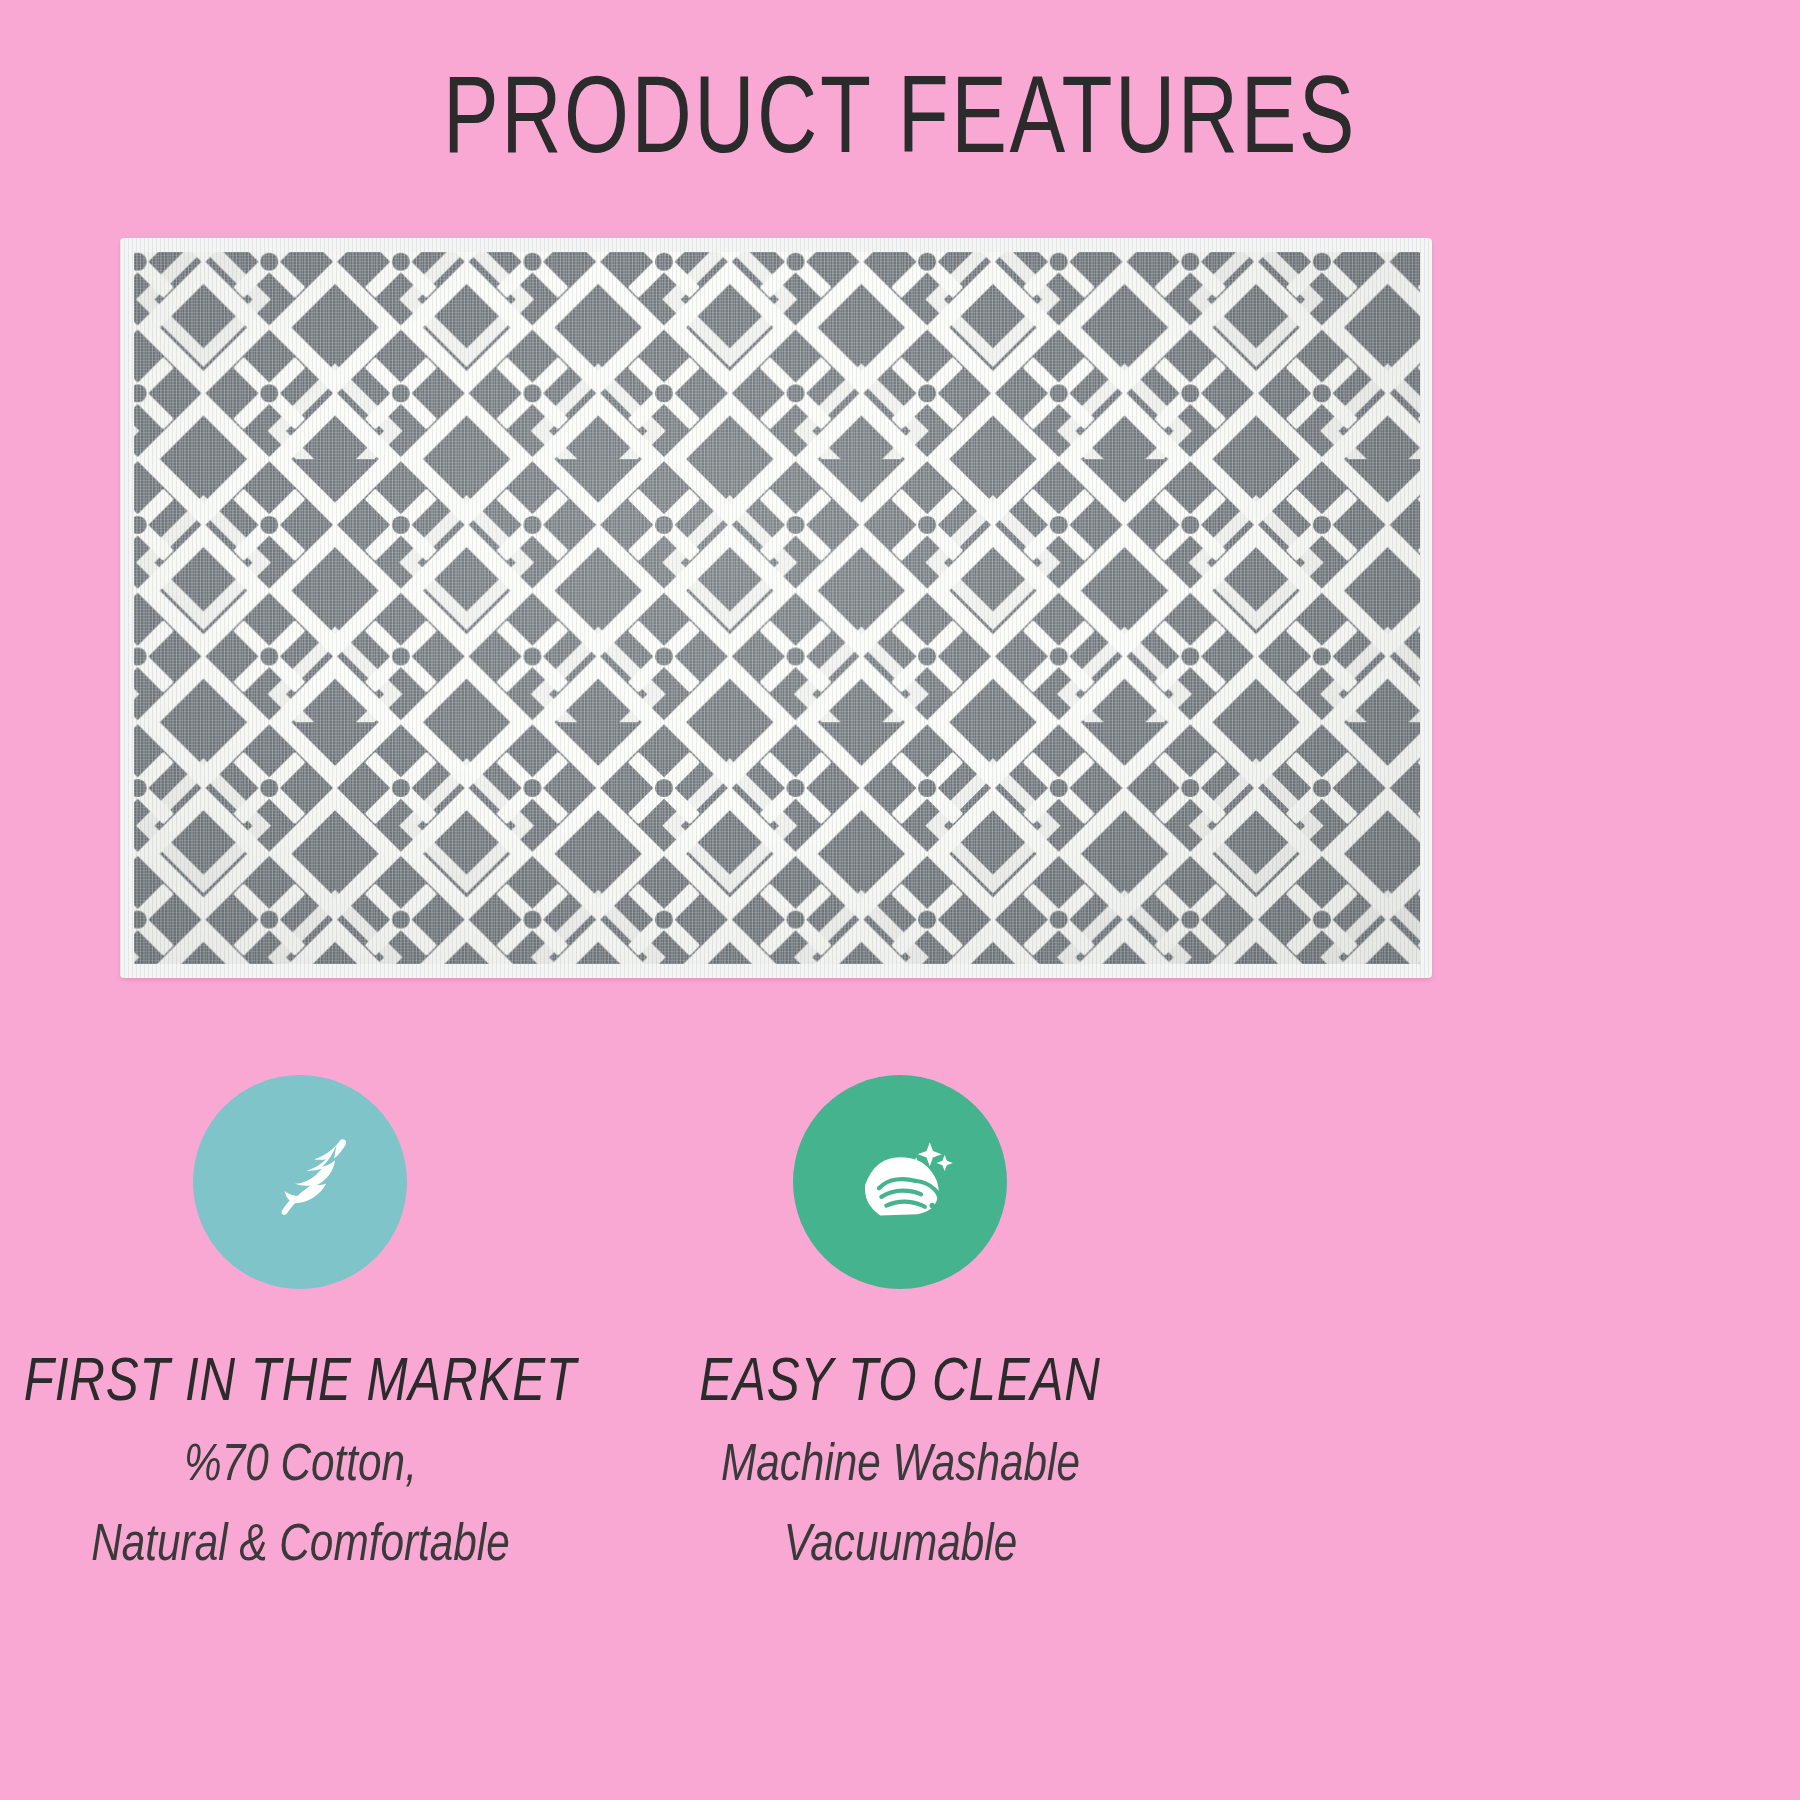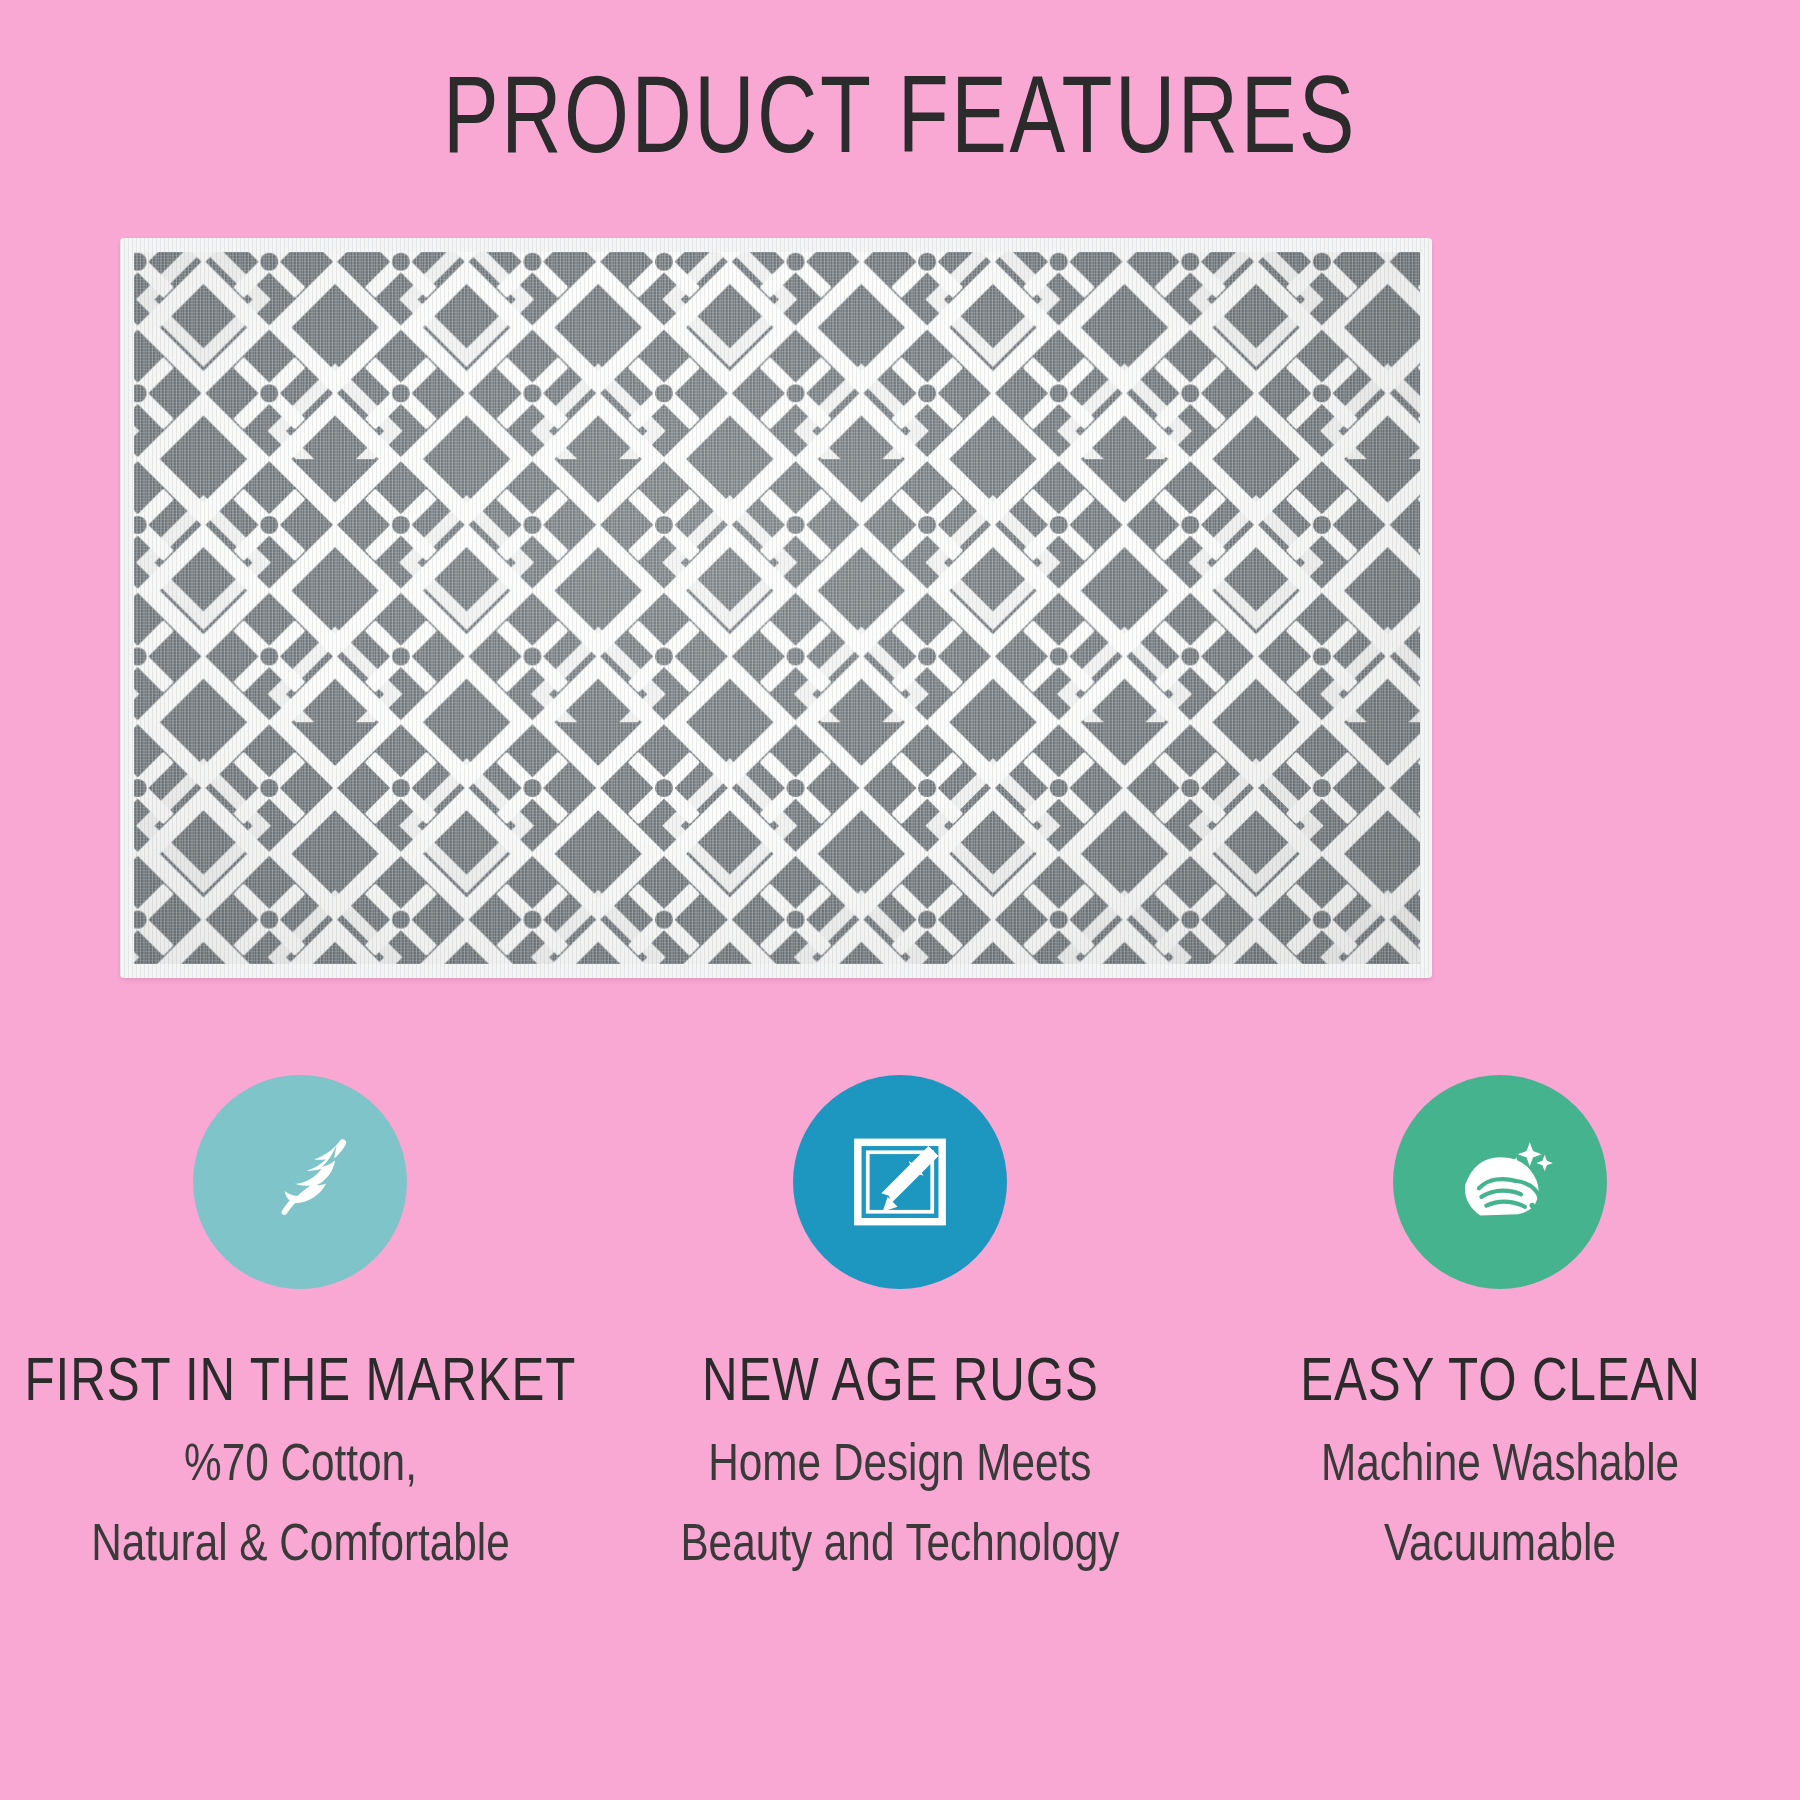--- a/index.html
+++ b/index.html
@@ -105,21 +105,21 @@
 
   
   .features {
     position: absolute;
     left: 0;
     top: 1075px;
     width: 1800px;
     display: flex;
   }
 
-  .feature { width: 600px; display: flex; flex-direction: column; align-items: center; }
+  .feature { width: 600px; display: flex; flex-direction: column; align-items: center; font-style: italic; }
 
   .icon-circle {
     width: 214px;
     height: 214px;
     border-radius: 50%;
     display: flex;
     align-items: center;
     justify-content: center;
     position: relative;
     flex: none;
@@ -226,39 +226,20 @@
           <path fill="#ffffff" d="M79.5 20.2c-2.6 6.8-6.6 12.6-11.6 17.6 1.6-.3 3.2-.8 4.7-1.5 2.1-1 4-2.3 5.7-3.9-.6 4.4-2.3 8.4-4.9 11.9-2.6 3.5-6 6.3-9.9 8.2 2.6.1 5.2-.3 7.6-1.2-2.4 4.7-6 8.6-10.5 11.4-4.4 2.8-9.5 4.3-14.7 4.4-2.4 2.6-4.6 5.4-6.5 8.4-.7 1.1-2.1 1.4-3.2.8-1.1-.7-1.4-2.1-.8-3.2 1.8-2.9 3.9-5.7 6.2-8.2-2.1-2.1-3.5-4.8-4-7.7 2.9 2.4 6.5 3.8 10.2 4 3.3-3.1 6.8-5.9 10.6-8.4-4.2.6-8.5.2-12.5-1.3 4.3-.4 8.5-1.7 12.2-3.8 3.8-2.1 7-5 9.5-8.5-3.9 1.5-8.1 2.1-12.3 1.7 6-1.6 11.4-4.8 15.7-9.2-3.2.6-6.5.6-9.7 0 8.5-2.5 15.9-7.8 21-15.1.9-1.2 2.5-1.5 3.7-.7 1.2.8 1.6 2.4.9 3.6-.5.9-1 1.8-1.5 2.6-2.2 3.4-4.9 6.4-7.9 9z"></path>
         </svg>
       </div>
       <div class="feature-heading">FIRST IN THE MARKET</div>
       <div class="feature-lines">
         <div>%70 Cotton,</div>
         <div>Natural &amp; Comfortable</div>
       </div>
     </div>
 
-    <div class="feature">
-      <div class="icon-circle c2">
-        <svg viewBox="0 0 100 100">
-          <rect x="16" y="18" width="68" height="64" fill="none" stroke="#ffffff" stroke-width="6"></rect>
-          <rect x="24" y="26" width="52" height="48" fill="none" stroke="#ffffff" stroke-width="3"></rect>
-          <g fill="#ffffff">
-
-            <path d="M73 21 L81 29 L51 59 L43 67 L41 61 L35 59 L43 51 Z"></path>
-            <path d="M40 62 L36 74 L48 70 L44 66 Z"></path>
-            <path d="M57 33 q 8 4 12 12 q -9 -2 -12 -12 z"></path>
-          </g>
-        </svg>
-      </div>
-      <div class="feature-heading">NEW AGE RUGS</div>
-      <div class="feature-lines">
-        <div>Home Design Meets</div>
-        <div>Beauty and Technology</div>
-      </div>
-    </div>
 
     <div class="feature">
       <div class="icon-circle c3">
         <svg viewBox="0 0 100 100">
           <g fill="#ffffff">
 
             <path d="M22 52 q 8 -22 28 -22 q 16 0 24 10 q 10 12 6 24 q -3 10 -16 12 l -30 1 q -14 -10 -12 -25 z"></path>
 
             <path d="M74 18 l 2.6 7 7 2.6 -7 2.6 -2.6 7 -2.6 -7 -7 -2.6 7 -2.6 z"></path>
             <path d="M86 28 l 1.8 4.8 4.8 1.8 -4.8 1.8 -1.8 4.8 -1.8 -4.8 -4.8 -1.8 4.8 -1.8 z"></path>

